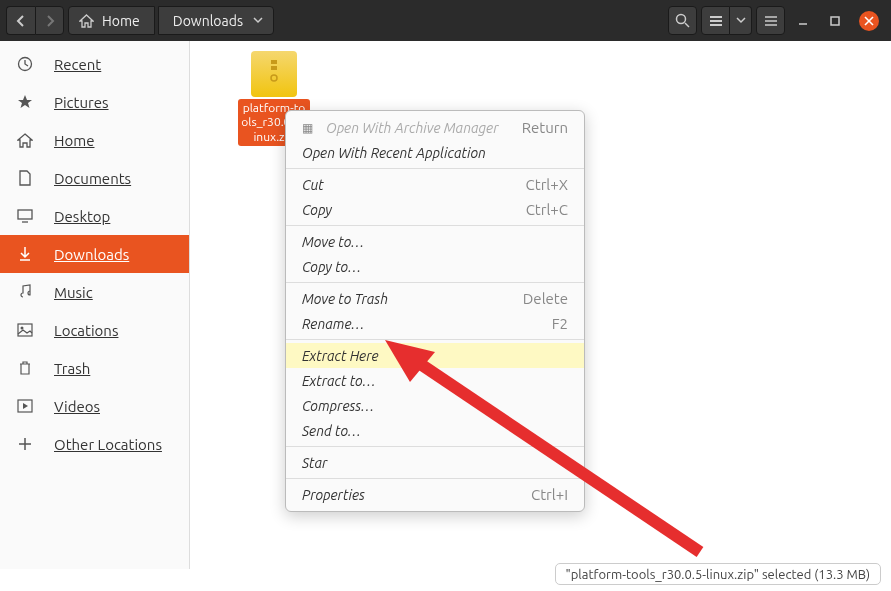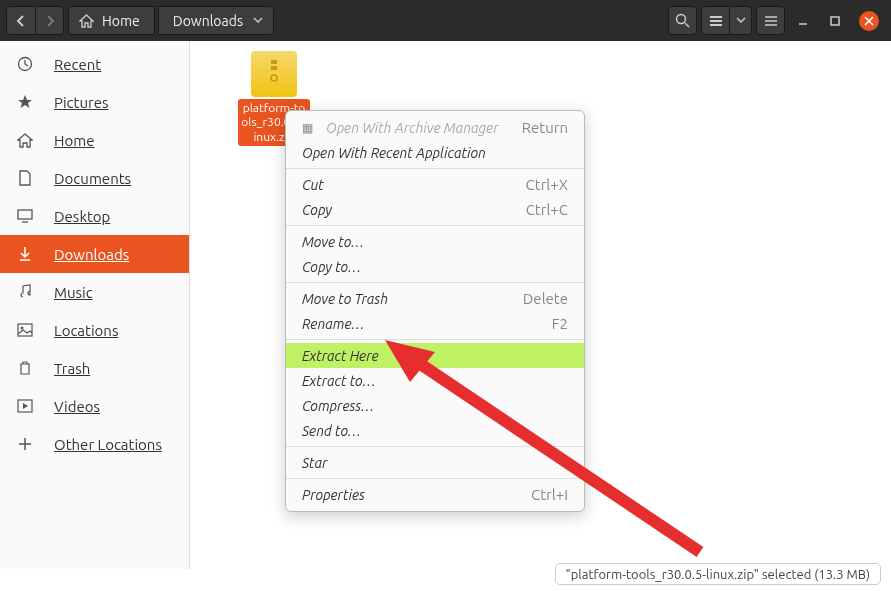--- a/index.html
+++ b/index.html
@@ -34,21 +34,21 @@
 
 .content { flex: 1; position: relative; padding: 10px 0 0 48px; }
 .file { width: 72px; display: flex; flex-direction: column; align-items: center; gap: 2px; }
 .file-icon { width: 46px; height: 46px; background: linear-gradient(#f5d76e,#f1c40f); border-radius: 4px; display: flex; align-items: center; justify-content: center; color: #b8860b; font-size: 18px; }
 .file-label { background: #e95420; color: #fff; font-size: 12px; text-align: center; padding: 2px 3px; border-radius: 3px; line-height: 1.2; width: 72px; word-break: break-all; }
 
 
 .ctxmenu { position: absolute; left: 285px; top: 110px; width: 300px; background: #fafafa; border: 1px solid #bbb; border-radius: 6px; box-shadow: 0 4px 16px rgba(0,0,0,0.2); padding: 4px 0; z-index: 10; }
 .mitem { height: 25px; display: flex; align-items: center; padding: 0 16px; font-size: 14px; color: #333; cursor: pointer; }
 .mitem.disabled { color: #aaa; cursor: default; }
-.mitem.highlight { background: #bef264; }
+.mitem.highlight { background: #fef9c3; }
 .mitem .mlabel { flex: 1; font-style: italic; }
 .mitem .shortcut { color: #888; font-size: 15px; }
 .mitem .micon { width: 18px; margin-right: 6px; font-size: 12px; color: #888; }
 .msep { height: 1px; background: #ddd; margin: 3px 0; }
 
 
 .arrow { position: absolute; left: 380px; top: 332px; z-index: 20; pointer-events: none; }
 
 
 .statusbar { position: absolute; right: 10px; bottom: 6px; background: #fff; border: 1px solid #ccc; border-radius: 5px; padding: 3px 10px; font-size: 13px; color: #444; }

